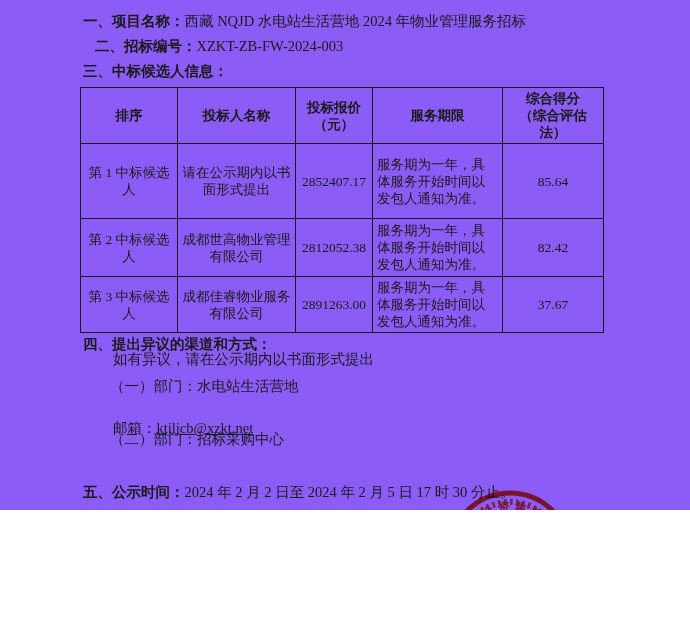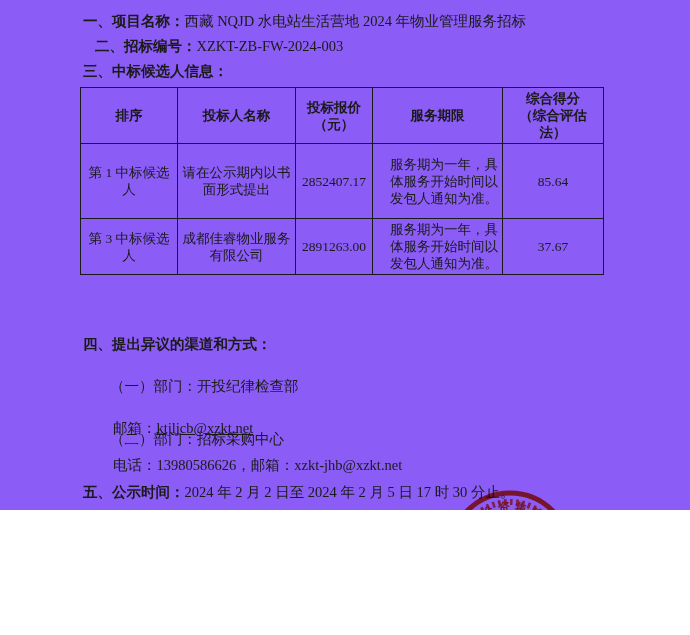--- a/index.html
+++ b/index.html
@@ -20,21 +20,21 @@
     border-collapse:collapse; table-layout:fixed;
   }
   .bidtable td, .bidtable th {
     border:1.5px solid #1a1a1a;
     font-size:13.5px; line-height:17px;
     vertical-align:middle; padding:2px 4px;
     overflow:hidden;
   }
   .bidtable th { font-weight:bold; text-align:center; }
   .cell-center { text-align:center; }
-  .cell-period { text-align:right; padding:2px 7px; }
+  .cell-period { text-align:left; padding:2px 7px; }
 
   
   .stamp { position:absolute; left:442px; top:489px; mix-blend-mode:multiply; opacity:0.92; }
   .sig-company { position:absolute; left:402px; top:546px; font-size:14.5px; white-space:nowrap; }
   .sig-date    { position:absolute; left:477px; top:575px; font-size:14.5px; white-space:nowrap; }
 </style>
 </head>
 <body>
 
 <div class="page">
@@ -79,39 +79,46 @@
             <div>（综合评估法）</div>
           </th>
     </tr>
     <tr style="height:75px">
       <td class="cell-center">第 1 中标候选人</td>
       <td class="cell-center">请在公示期内以书面形式提出</td>
       <td class="cell-center">2852407.17</td>
       <td class="cell-period">服务期为一年，具体服务开始时间以发包人通知为准。</td>
       <td class="cell-center">85.64</td>
     </tr>
+    <tr style="height:58px">
+      <td class="cell-center">第 2 中标候选人</td>
+      <td class="cell-center">成都世高物业管理有限公司</td>
+      <td class="cell-center">2812052.38</td>
+      <td class="cell-period">服务期为一年，具体服务开始时间以发包人通知为准。</td>
+      <td class="cell-center">82.42</td>
+    </tr>
     <tr style="height:55px">
       <td class="cell-center">第 3 中标候选人</td>
       <td class="cell-center">成都佳睿物业服务有限公司</td>
       <td class="cell-center">2891263.00</td>
       <td class="cell-period">服务期为一年，具体服务开始时间以发包人通知为准。</td>
       <td class="cell-center">37.67</td>
     </tr>
   </tbody>
     </table>
 
   <div class="line" style="left:83px; top:324px;margin-top:12px;">
     <span class="b">四、</span><span class="b">提出异议的渠道和方式：</span>
   </div>
-  <div class="line" style="left:110px; top:378px;">（一）部门：开投纪律检查部</div>
+  <div class="line" style="left:113px; top:351px;">如有异议，请在公示期内以书面形式提出</div>
+  <div class="line" style="left:110px; top:378px;">（一）部门：水电站生活营地</div>
   <div class="line" style="left:113px; top:420px;">
     <span>邮箱：</span><span class="underline">ktjljcb@xzkt.net</span>
   </div>
   <div class="line" style="left:110px; top:431px;">（二）部门：招标采购中心</div>
-  <div class="line" style="left:113px; top:457px;">电话：13980586626，邮箱：xzkt-jhb@xzkt.net</div>
 
   <div class="line" style="left:83px; top:484px;">
     <span class="b">五、</span><span class="b">公示时间：</span><span>2024 年 2 月 2 日至 2024 年 2 月 5 日 17 时 30 分止。</span>
   </div>
 
   <div class="sig-company">西藏开发投资集团有限公司</div>
   <div class="sig-date">2024 年 2 月 2 日</div>
 
   <svg class="stamp" width="136" height="130" viewBox="0 0 136 130">
 

